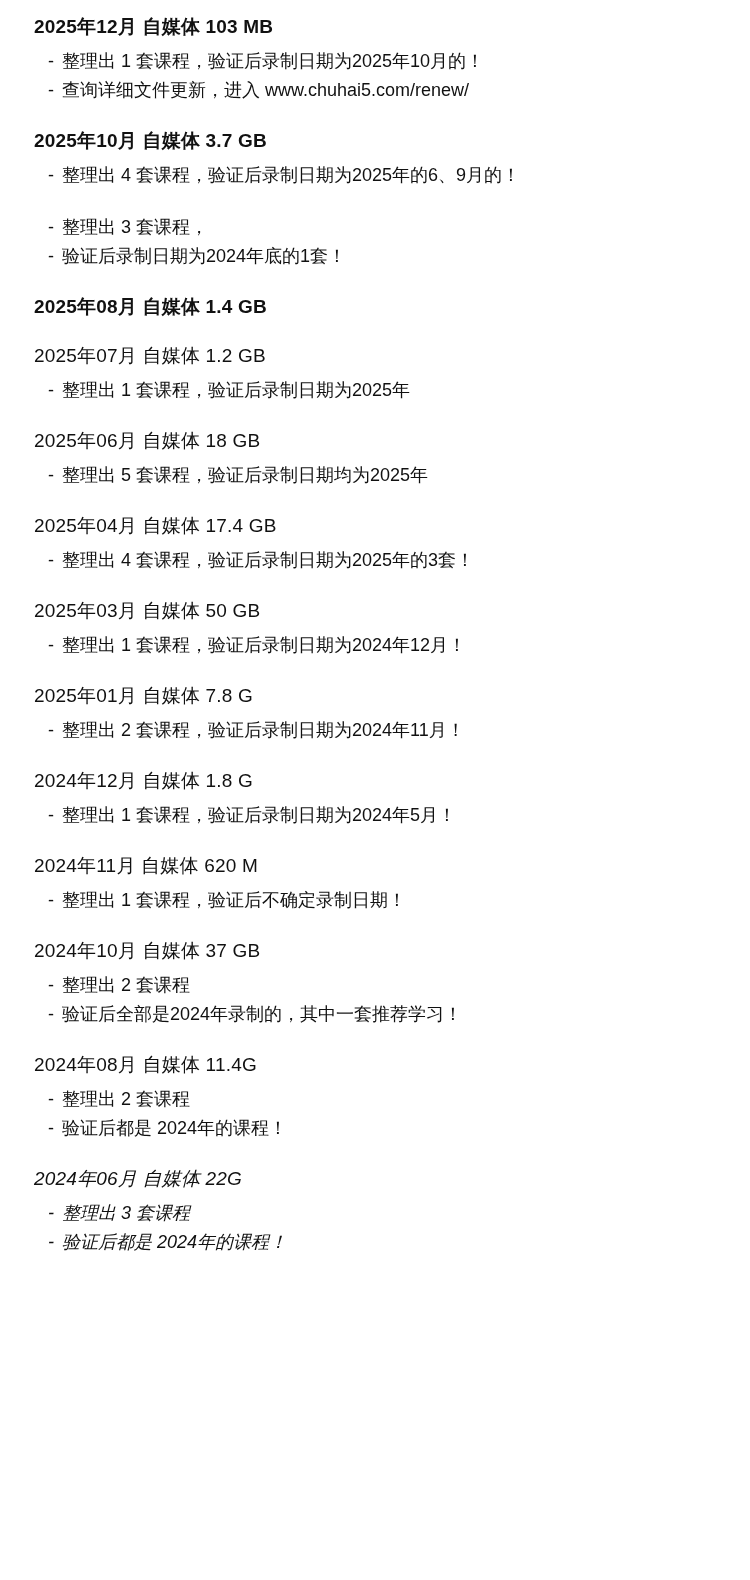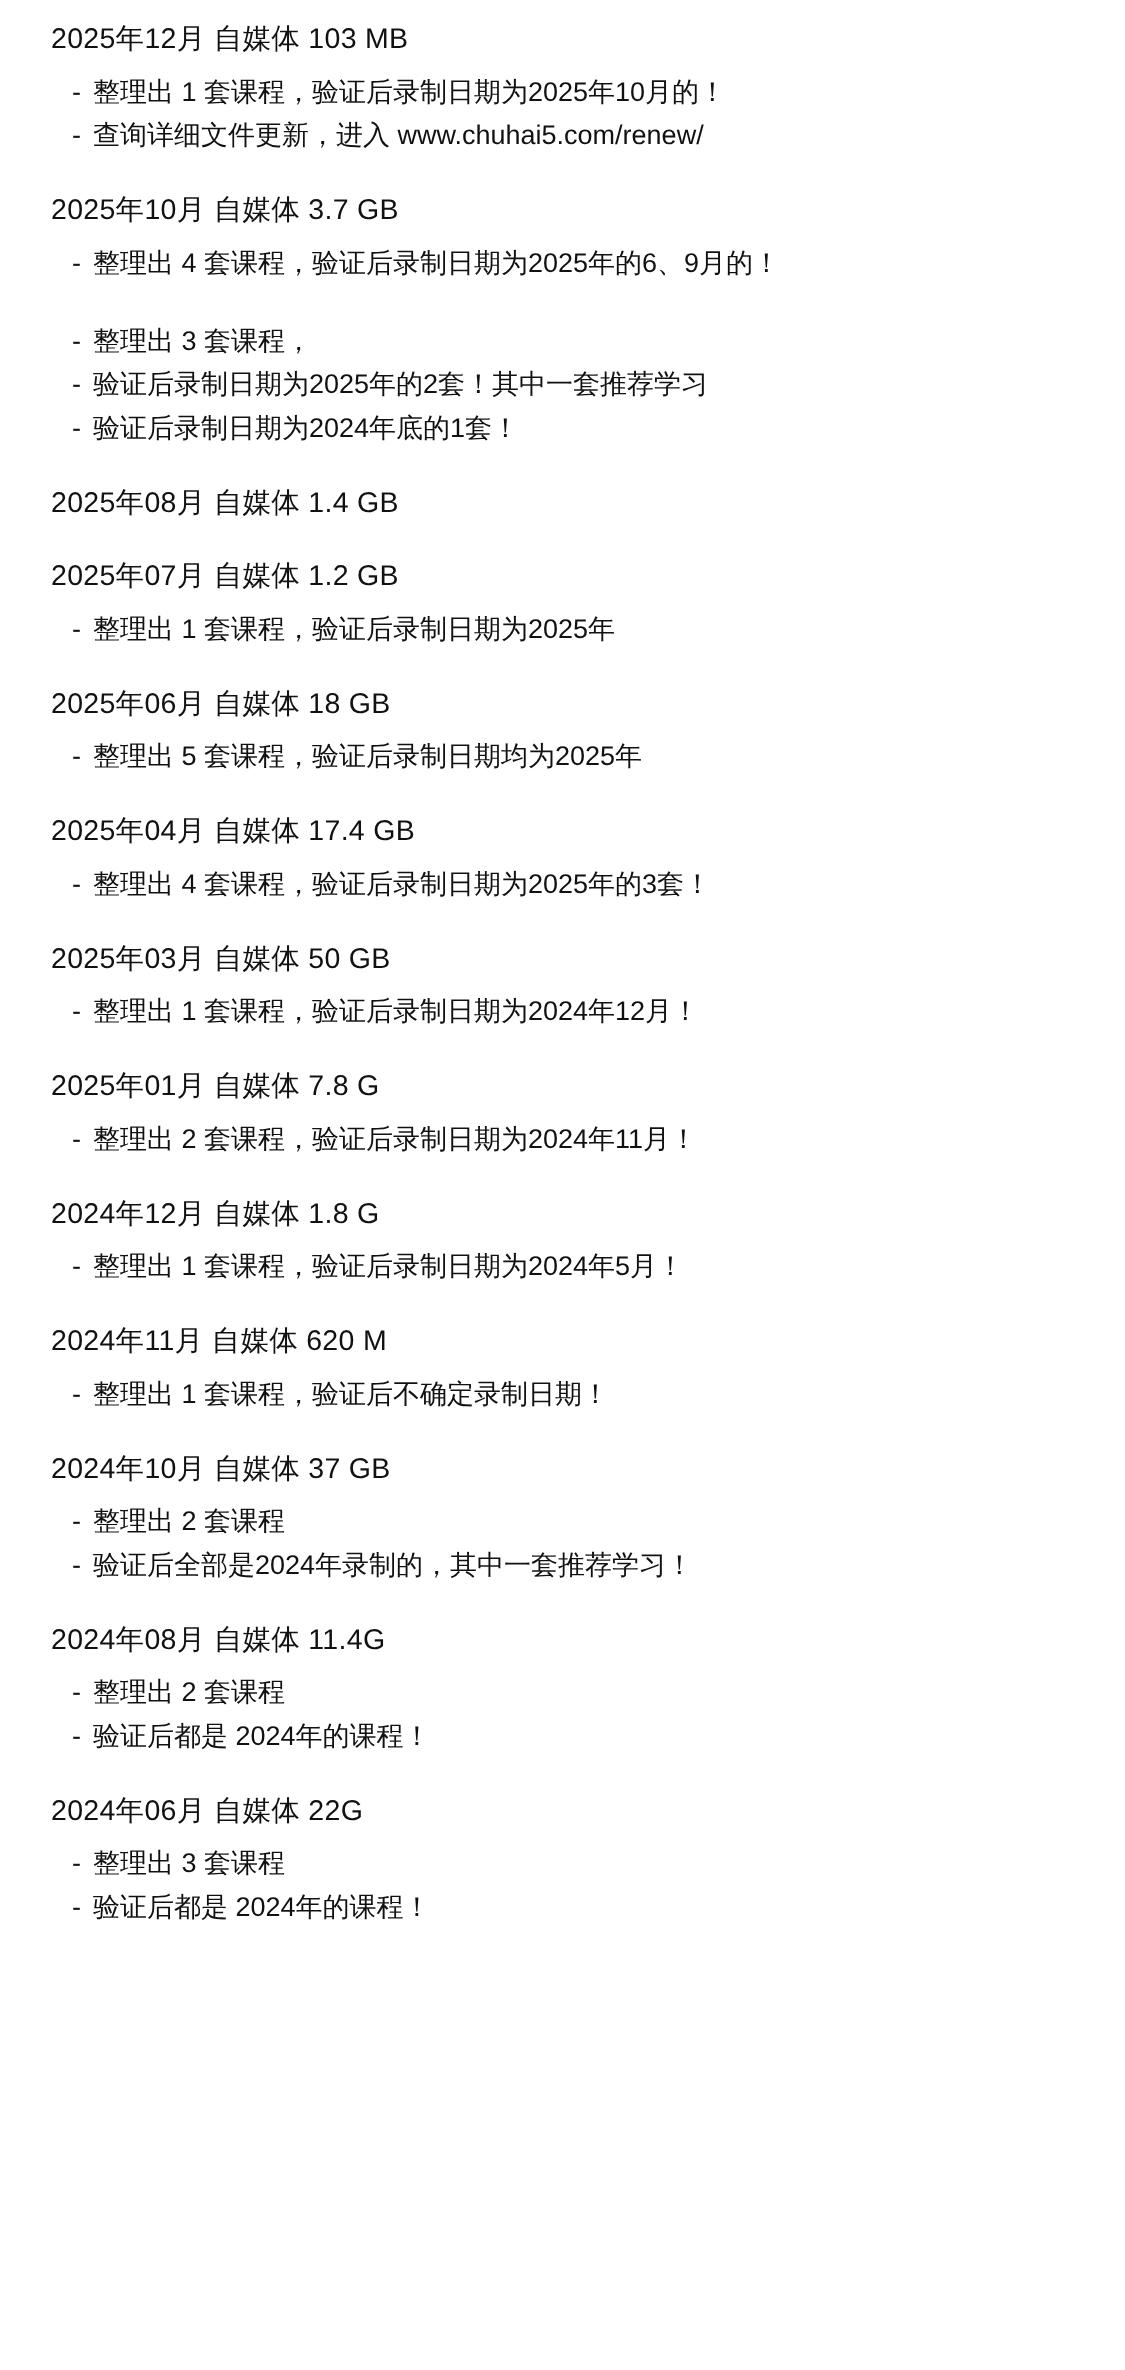--- a/index.html
+++ b/index.html
@@ -17,29 +17,30 @@
   .page {
     width: 750px;
     box-sizing: border-box;
     padding: 14px 18px 20px 34px;
   }
   .entry {
     margin-bottom: 23px;
   }
   .entry:last-child {
     margin-bottom: 0;
+    font-style: italic;
   }
   .entry-title {
     font-size: 19px;
     line-height: 26px;
     letter-spacing: 0.2px;
     margin-bottom: 7px;
   }
   .entry-title.bold {
-    font-weight: normal;
+    font-weight: bold;
   }
   .entry-title.normal {
     font-weight: normal;
   }
   .bullet-line {
     font-size: 18px;
     line-height: 29px;
     padding-left: 14px;
     white-space: nowrap;
   }
@@ -56,21 +57,20 @@
       <div class="entry-title bold">2025年12月 自媒体 103 MB</div>
       <div class="bullet-line"><span class="dash">-</span><span>整理出 1 套课程，验证后录制日期为2025年10月的！</span></div>
       <div class="bullet-line"><span class="dash">-</span><span>查询详细文件更新，进入 www.chuhai5.com/renew/</span></div>
     </div>
     <div class="entry">
       <div class="entry-title bold">2025年10月 自媒体 3.7 GB</div>
       <div class="bullet-line"><span class="dash">-</span><span>整理出 4 套课程，验证后录制日期为2025年的6、9月的！</span></div>
     </div>
     <div class="entry">
       <div class="bullet-line"><span class="dash">-</span><span>整理出 3 套课程，</span></div>
-      <div class="bullet-line"><span class="dash">-</span><span>验证后录制日期为2025年的2套！其中一套推荐学习</span></div>
       <div class="bullet-line"><span class="dash">-</span><span>验证后录制日期为2024年底的1套！</span></div>
     </div>
     <div class="entry">
       <div class="entry-title bold">2025年08月 自媒体 1.4 GB</div>
     </div>
     <div class="entry">
       <div class="entry-title normal">2025年07月 自媒体 1.2 GB</div>
       <div class="bullet-line"><span class="dash">-</span><span>整理出 1 套课程，验证后录制日期为2025年</span></div>
     </div>
     <div class="entry">

